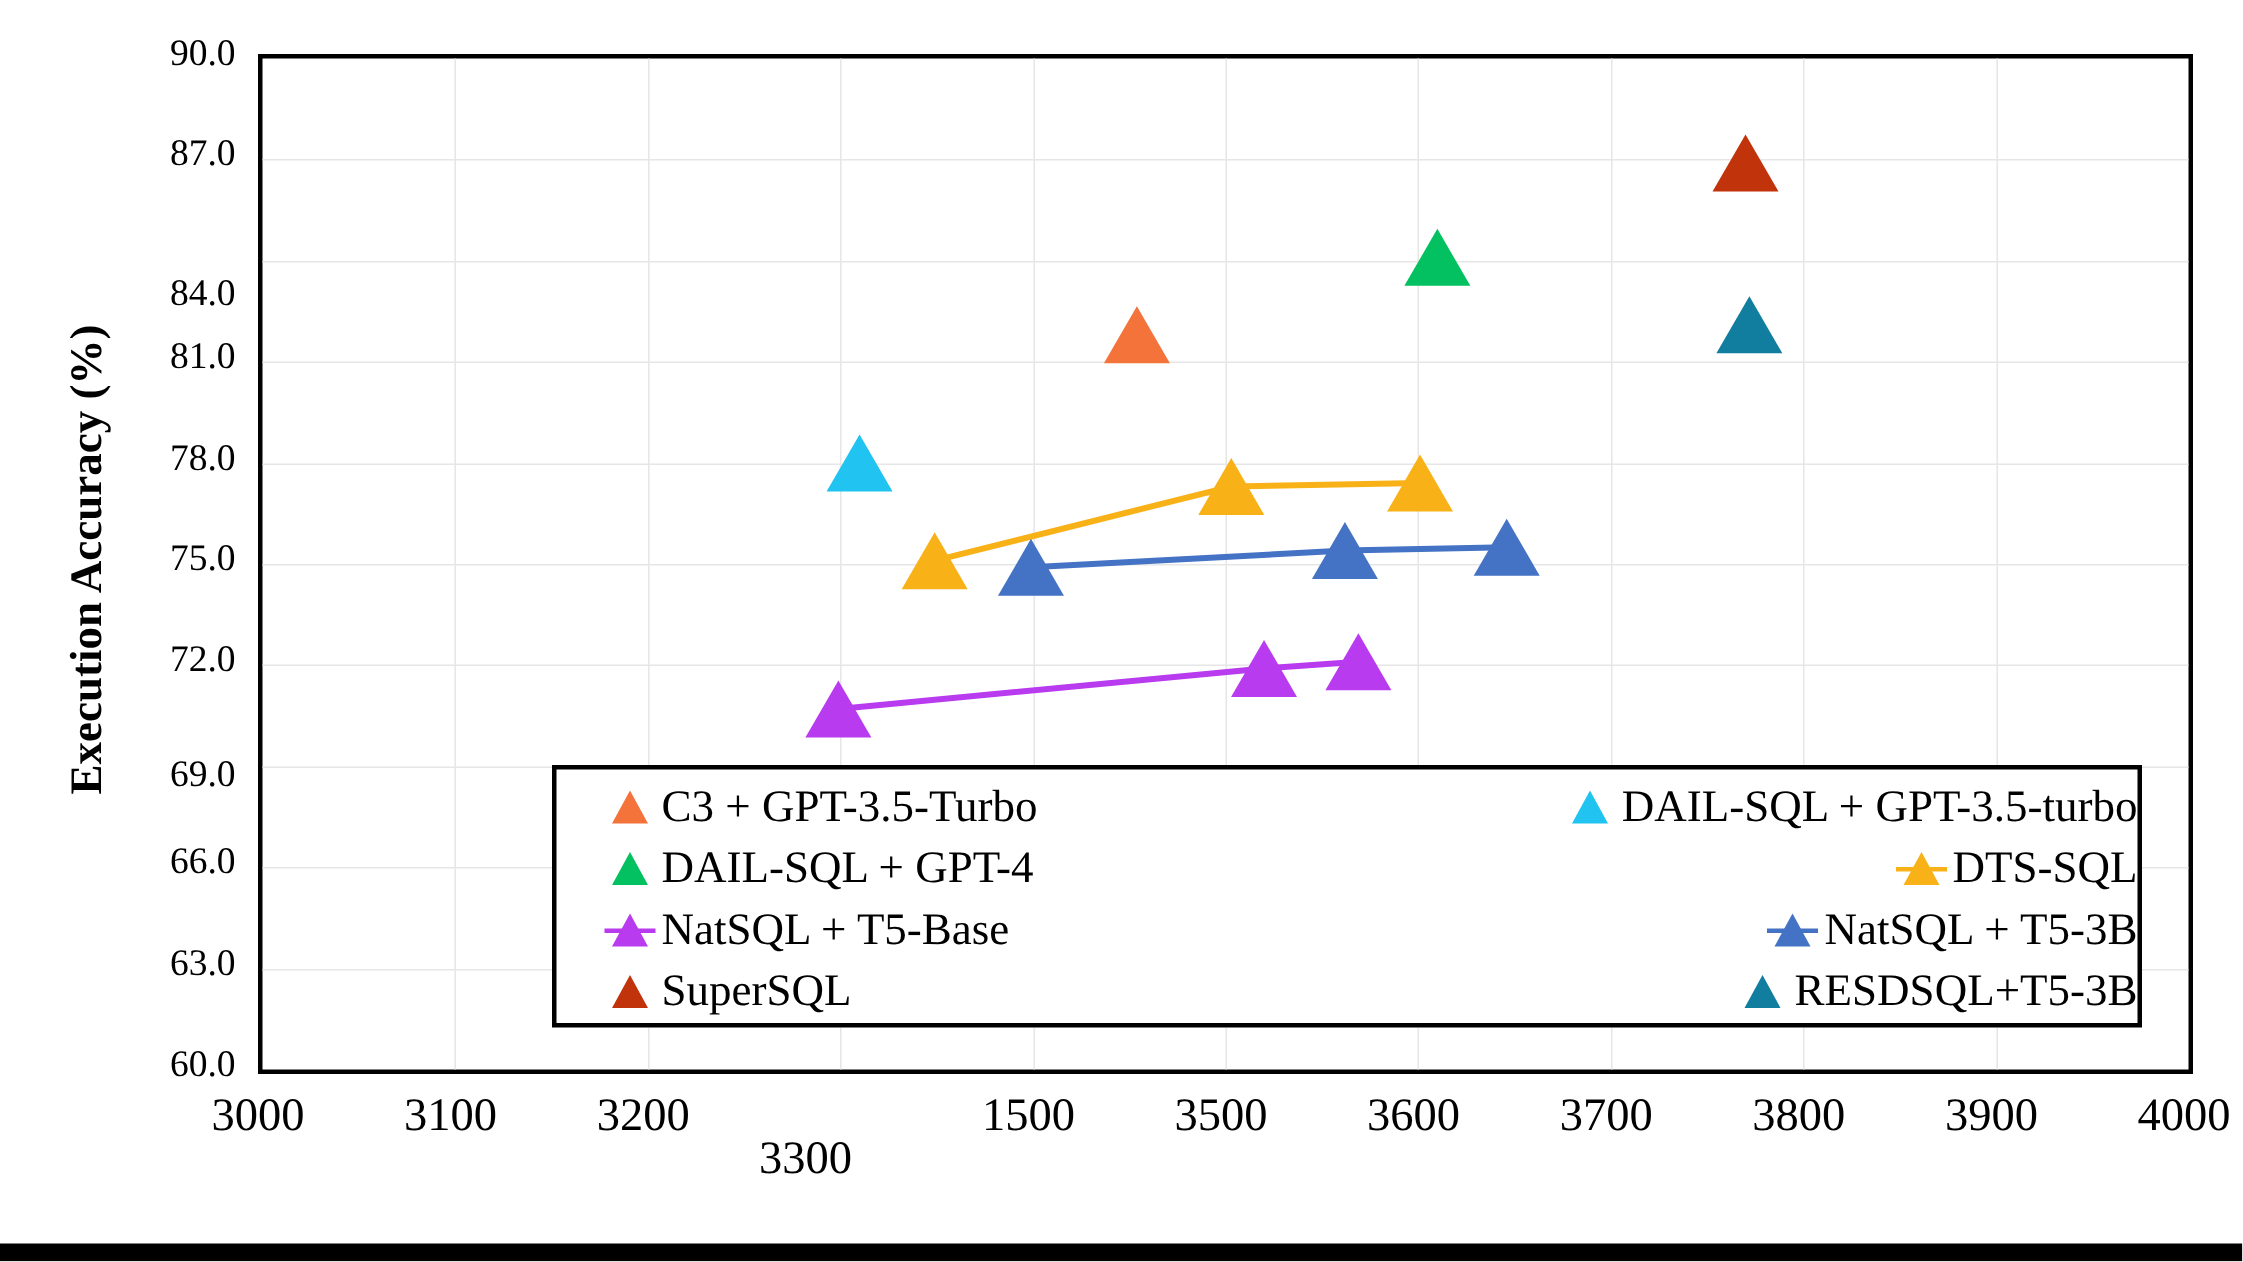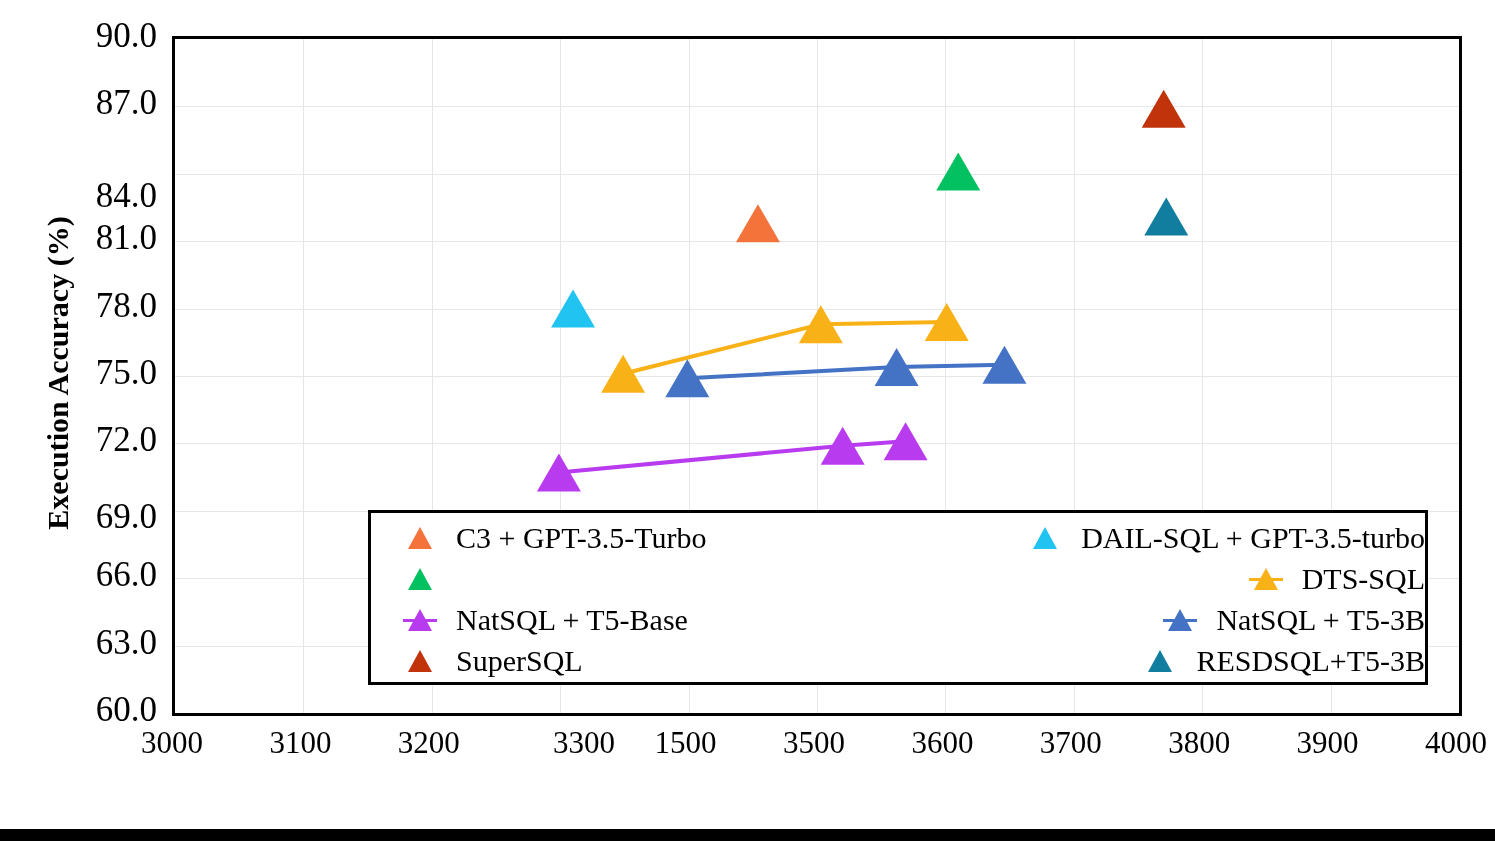--- a/index.html
+++ b/index.html
@@ -48,21 +48,21 @@
     font-weight: bold;
     color: #000000;
   }
 
   
   .y-tick-label {
     position: absolute;
     right: 1338px;       
     width: 140px;
     text-align: right;
-    font-size: 35px;
+    font-size: 25px;
     color: #000000;
     transform: translateY(-50%);
     white-space: nowrap;
   }
   .x-tick-label {
     position: absolute;
     top: 725px;
     width: 140px;
     margin-left: -70px;
     text-align: center;
@@ -120,21 +120,21 @@
     box-sizing: border-box;
     padding: 4px 0 0 0;
     display: grid;
     grid-template-columns: 1fr 1fr;
     grid-auto-rows: 41px;
     align-content: start;
   }
   .legend-item {
     display: flex;
     align-items: center;
-    gap: 23px;
+    gap: 8px;
     padding-left: 36px;
     font-size: 30px;
     color: #000000;
     white-space: nowrap;
     line-height: 1;
   }
   .legend-item.col2 { padding-left: 90px; justify-content: flex-end; }
   .legend-marker {
     width: 26px;
     height: 24px;
@@ -251,21 +251,21 @@
             <polygon points="991.248,158.4866666666668 969.248,196.4866666666668 1013.248,196.4866666666668" fill="#127E9F"></polygon>
           </g>
         </svg>
     </div>
   </div>
 
   <div id="x-ticks">
       <div class="x-tick-label" style="left: 172px;">3000</div>
       <div class="x-tick-label" style="left: 300.4px;">3100</div>
       <div class="x-tick-label" style="left: 428.8px;">3200</div>
-      <div class="x-tick-label" style="left: 584px;">3300</div>
+      <div class="x-tick-label" style="left: 537px; margin-top: 29px;">3300</div>
       <div class="x-tick-label" style="left: 685.6px;">1500</div>
       <div class="x-tick-label" style="left: 814px; text-align: center;">3500</div>
       <div class="x-tick-label" style="left: 942.4px;">3600</div>
       <div class="x-tick-label" style="left: 1070.8px;">3700</div>
       <div class="x-tick-label" style="left: 1199.2px;">3800</div>
       <div class="x-tick-label" style="left: 1327.6px;">3900</div>
       <div class="x-tick-label" style="left: 1456px;">4000</div>
     </div>
 
 
@@ -279,20 +279,21 @@
       <div class="legend-item col2">
         <span class="legend-marker" style="color: rgb(33, 195, 240);">
           <span class="tri"></span>
         </span>
         <span class="legend-label">DAIL-SQL + GPT-3.5-turbo</span>
       </div>
       <div class="legend-item">
         <span class="legend-marker" style="color: rgb(3, 193, 96);">
           <span class="tri"></span>
         </span>
+        <span class="legend-label">DAIL-SQL + GPT-4</span>
       </div>
       <div class="legend-item col2">
         <span class="legend-marker with-line" style="color: rgb(249, 177, 24);">
           <span class="tri"></span>
         </span>
         <span class="legend-label">DTS-SQL</span>
       </div>
       <div class="legend-item">
         <span class="legend-marker with-line" style="color: rgb(184, 59, 239);">
           <span class="tri"></span>

